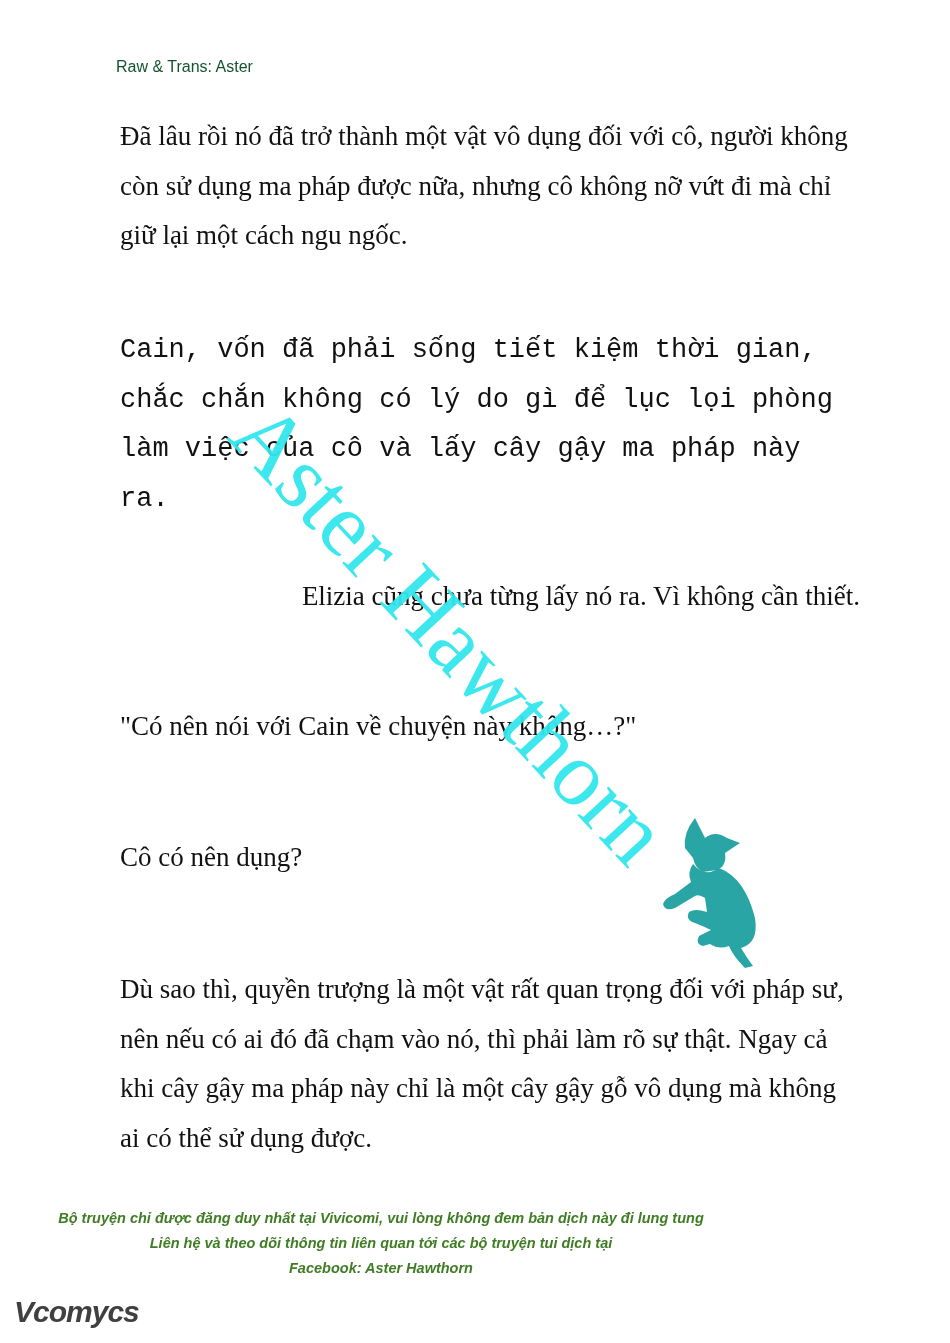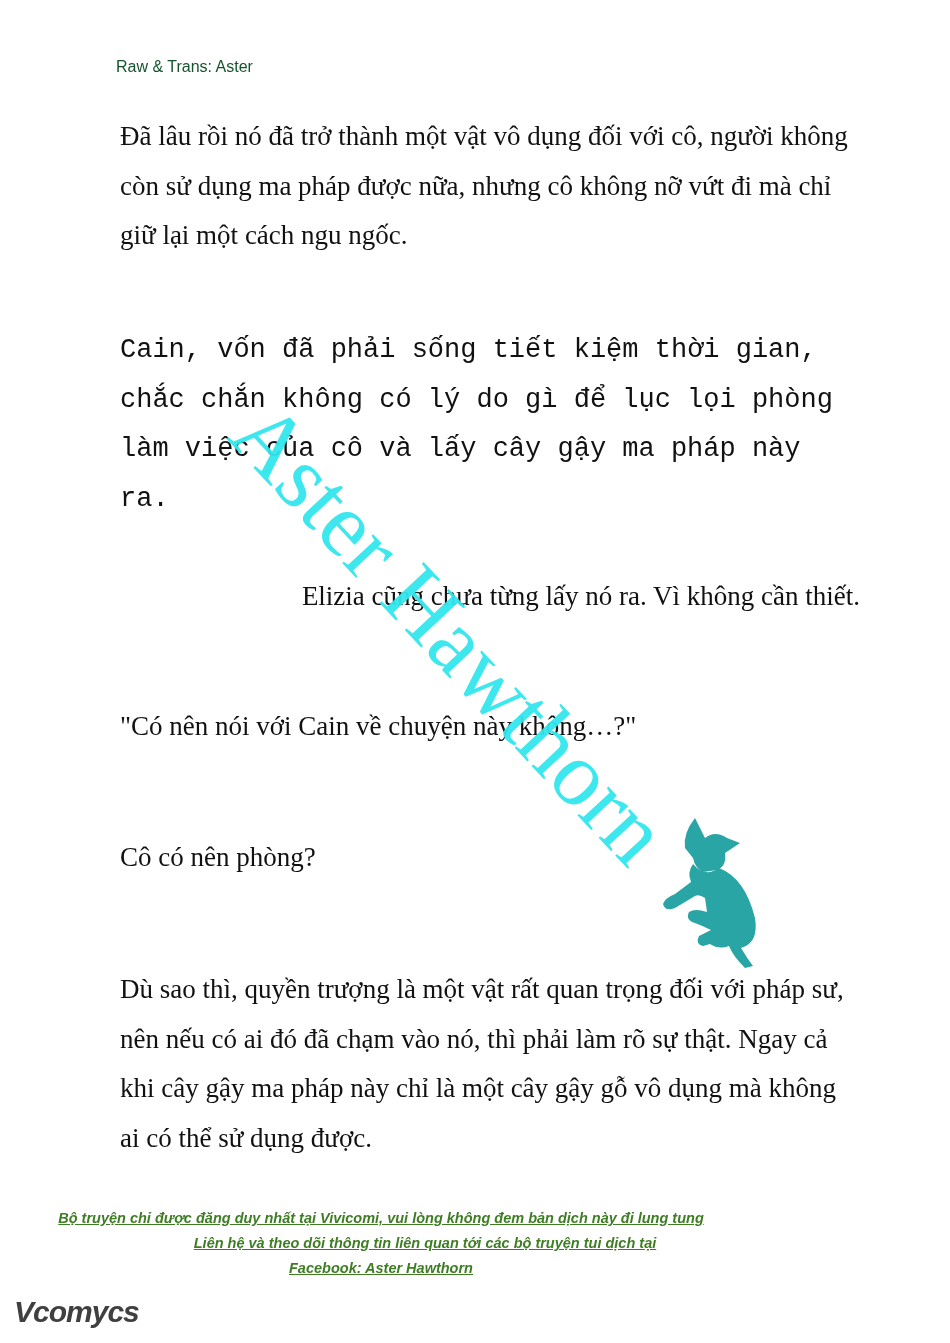--- a/index.html
+++ b/index.html
@@ -1,39 +1,39 @@
 <!DOCTYPE html>
 <html><head>
   <meta charset="utf-8">
   <style>
     html, body { margin:0; padding:0; }
     body { width:950px; height:1343px; background:#ffffff; position:relative; overflow:hidden; }
     .header { position:absolute; left:116px; top:58px; font-family:"Liberation Sans", sans-serif; font-size:16px; color:#14532d; }
     .para { position:absolute; left:116px; width:740px; font-family:"Liberation Serif", serif; font-size:27px; line-height:49.5px; color:#111; margin:4px; }
-    .footer { position:absolute; left:0; width:762px; text-align:center; font-family:"Liberation Sans", sans-serif; font-style:italic; font-weight:bold; font-size:14.5px; color:#3f7d24; line-height:25px;text-decoration:underline; }
+    .footer { position:absolute; left:0; width:762px; text-align:center; font-family:"Liberation Sans", sans-serif; font-style:italic; font-weight:bold; font-size:14.5px; color:#3f7d24; line-height:25px; }
     .watermark { position:absolute; left:80px; top:580px; font-family:"Liberation Serif", serif; font-size:92px; color:#33e6ee; transform:rotate(47deg); transform-origin:center; white-space:nowrap; width:740px; text-align:center; opacity:0.95; }
     .cat { position:absolute; left:655px; top:808px; width:120px; height:160px; }
     .logo { position:absolute; left:14px; top:1295px; font-family:"Liberation Sans", sans-serif; font-style:italic; font-weight:bold; font-size:30px; color:#404040; letter-spacing:-1px; }
   </style>
 </head>
 <body>
 
 <div class="header">Raw &amp; Trans: Aster</div>
 
 <p class="para" style="top:108px;">Đã lâu rồi nó đã trở thành một vật vô dụng đối với cô, người không còn sử dụng ma pháp được nữa, nhưng cô không nỡ vứt đi mà chỉ giữ lại một cách ngu ngốc.</p>
 <p class="para" style="top:322px;font-family:Liberation Mono, monospace;">Cain, vốn đã phải sống tiết kiệm thời gian, chắc chắn không có lý do gì để lục lọi phòng làm việc của cô và lấy cây gậy ma pháp này ra.</p>
 <p class="para" style="top:568px;text-align:right;">Elizia cũng chưa từng lấy nó ra. Vì không cần thiết.</p>
 <p class="para" style="top:698px;">"Có nên nói với Cain về chuyện này không…?"</p>
-<p class="para" style="top:829px;">Cô có nên phòng?</p>
+<p class="para" style="top:829px;">Cô có nên dụng?</p>
 <p class="para" style="top:961px;">Dù sao thì, quyền trượng là một vật rất quan trọng đối với pháp sư, nên nếu có ai đó đã chạm vào nó, thì phải làm rõ sự thật. Ngay cả khi cây gậy ma pháp này chỉ là một cây gậy gỗ vô dụng mà không ai có thể sử dụng được.</p>
 
 <div class="watermark">Aster Hawthorn</div>
 
 <svg class="cat" viewBox="0 0 120 160">
   <path fill="#2aa5a5" d="M40 10 L50 30 Q60 22 72 30 L85 35 L70 45 Q72 58 62 62 L48 64 Q40 60 38 50 L30 40 Q28 25 40 10 Z"></path>
   <path fill="#2aa5a5" d="M38 56 Q50 70 64 60 Q90 70 100 110 Q104 135 86 140 Q92 150 98 158 L90 160 Q78 148 74 138 Q64 142 55 136 L48 138 Q40 136 44 128 L56 122 Q48 118 40 115 Q30 112 34 104 Q40 100 52 104 L50 90 Q44 86 40 88 L20 100 Q10 104 8 96 Q10 90 20 86 L36 74 Q32 64 38 56 Z"></path>
 </svg>
 
 <div class="footer" style="top:1206px;">Bộ truyện chỉ được đăng duy nhất tại Vivicomi, vui lòng không đem bản dịch này đi lung tung</div>
-<div class="footer" style="top:1231px;padding-left:44px;">Liên hệ và theo dõi thông tin liên quan tới các bộ truyện tui dịch tại</div>
+<div class="footer" style="top:1231px;">Liên hệ và theo dõi thông tin liên quan tới các bộ truyện tui dịch tại</div>
 <div class="footer" style="top:1256px;">Facebook: Aster Hawthorn</div>
 
 <div class="logo">Vcomycs</div>
 
 </body></html>

